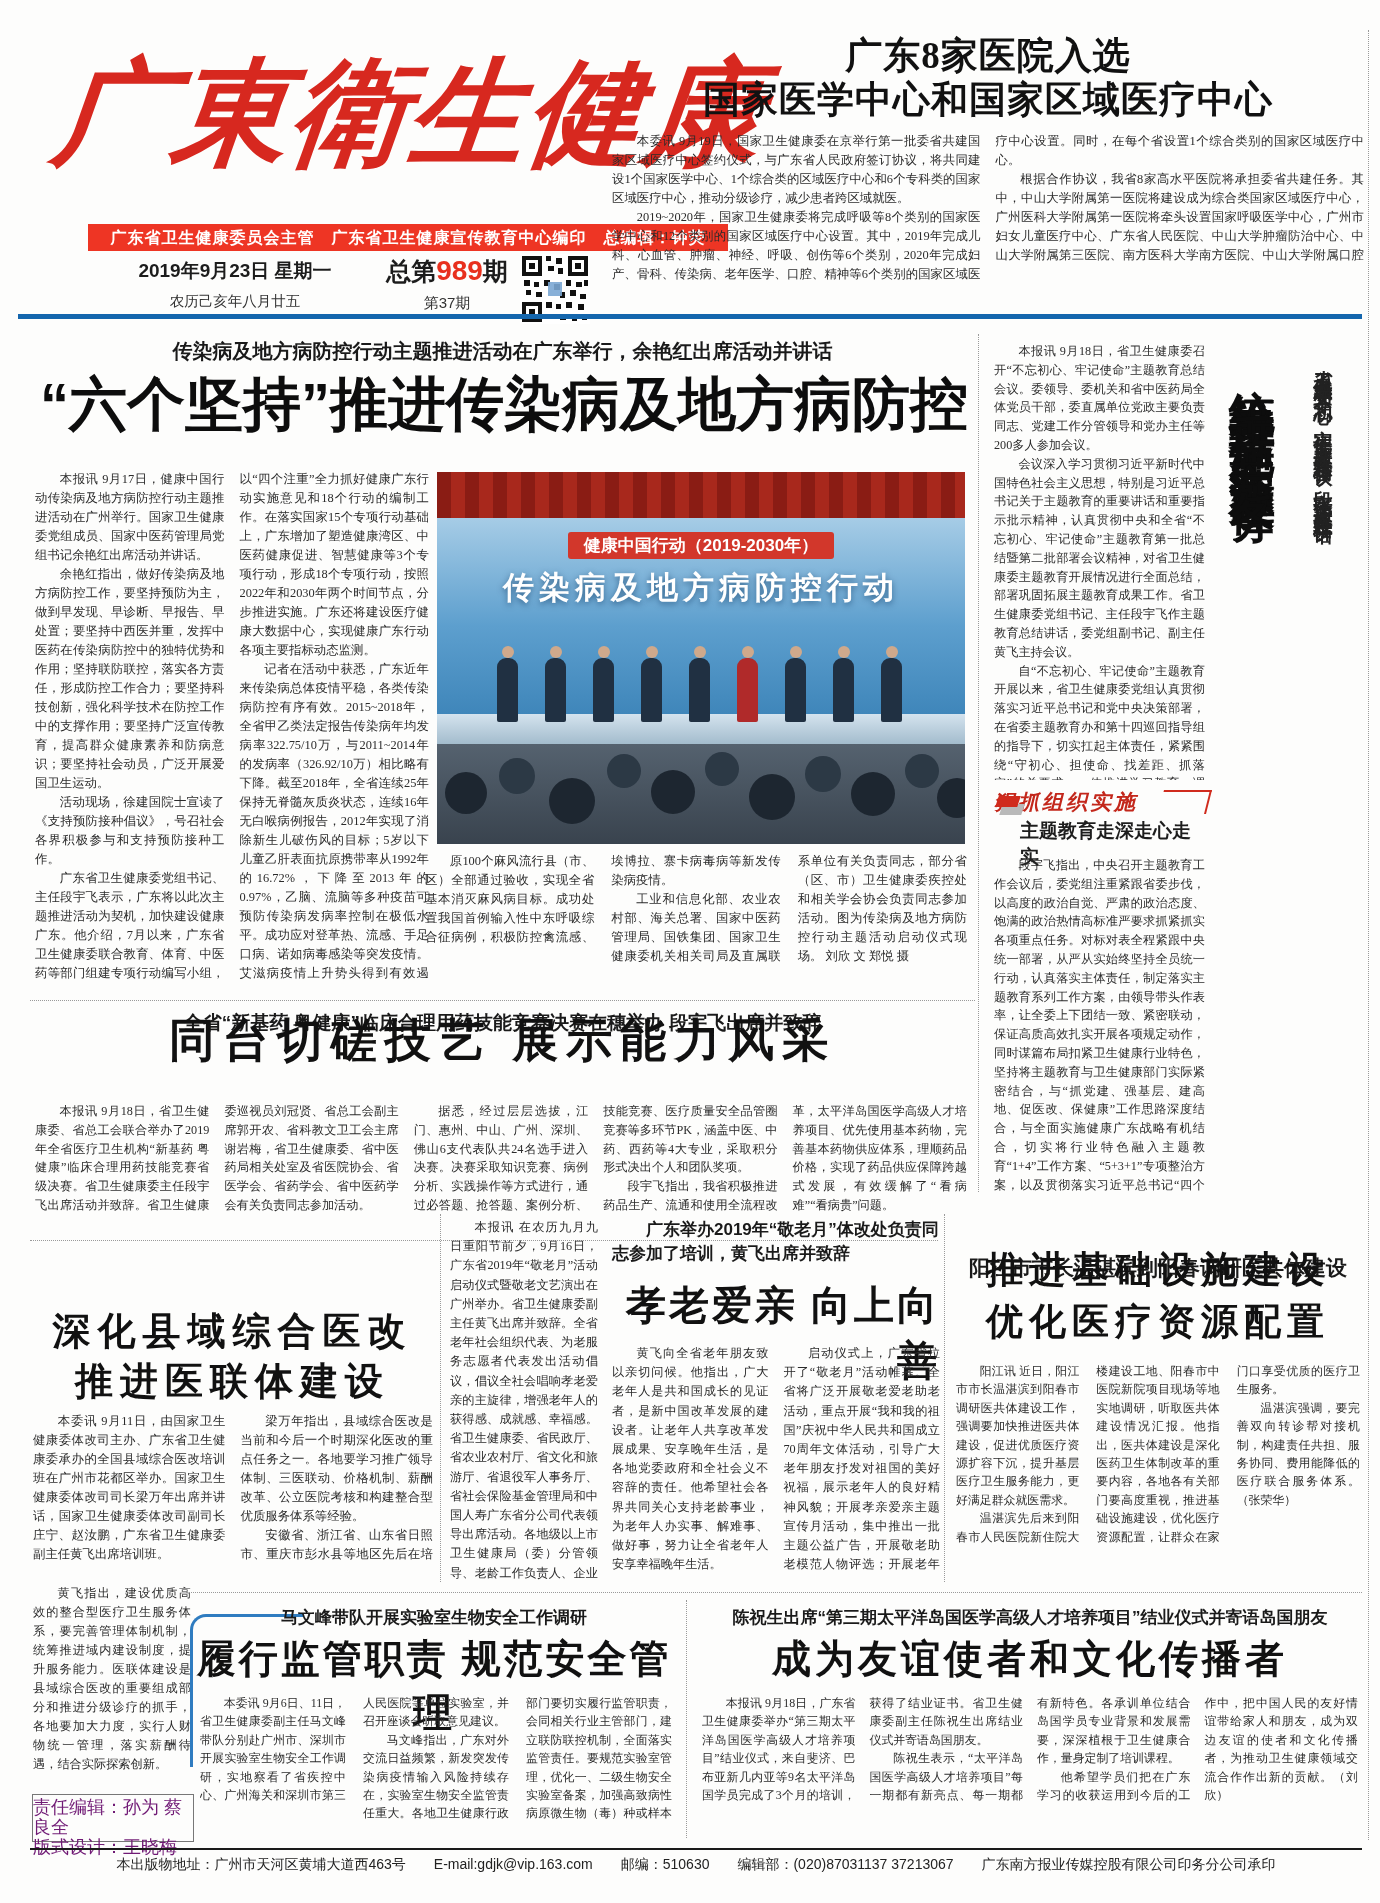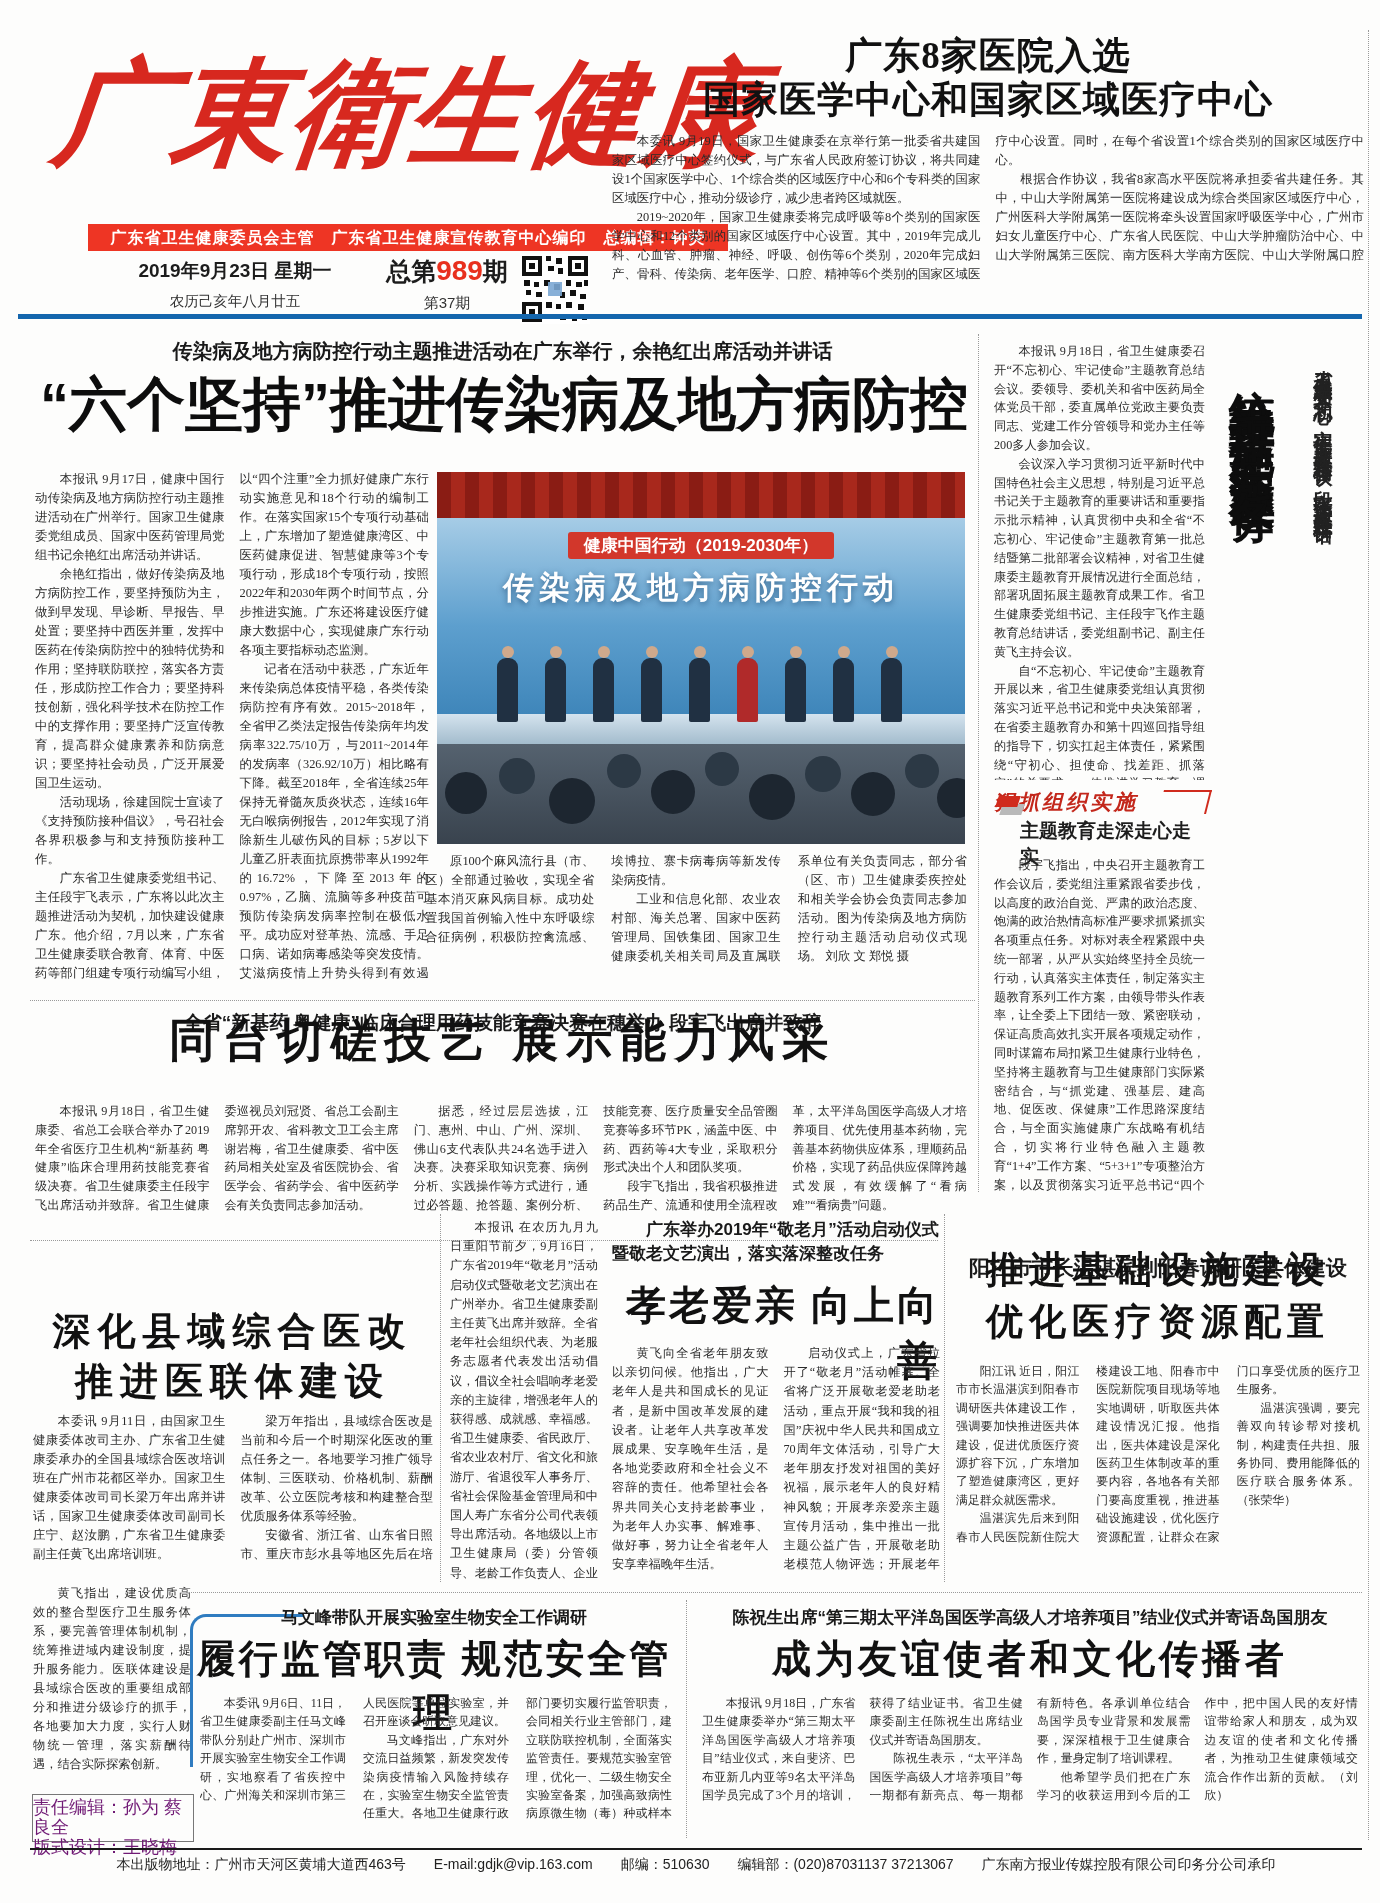--- a/index.html
+++ b/index.html
@@ -281,36 +281,36 @@
   <div id="editorbox">
     <div>责任编辑：孙为 蔡良全</div>
     <div>版式设计：王晓梅</div>
   </div>
 
   <div class="vdot" style="left:440px;top:1214px;height:368px"></div>
 
   <div id="b3m-intro" class="bodytext">
       <p class="para">本报讯 在农历九月九日重阳节前夕，9月16日，广东省2019年“敬老月”活动启动仪式暨敬老文艺演出在广州举办。省卫生健康委副主任黄飞出席并致辞。全省老年社会组织代表、为老服务志愿者代表发出活动倡议，倡议全社会唱响孝老爱亲的主旋律，增强老年人的获得感、成就感、幸福感。省卫生健康委、省民政厅、省农业农村厅、省文化和旅游厅、省退役军人事务厅、省社会保险基金管理局和中国人寿广东省分公司代表领导出席活动。各地级以上市卫生健康局（委）分管领导、老龄工作负责人、企业代表、老年社会组织及为老服务志愿者代表等参加活动。今年10月是全国第10个“敬老月”和第7个老年节。</p>
     </div>
-  <div id="b3m-kicker" class="kicker">广东举办2019年“敬老月”活动启动仪式暨敬老文艺演出，落实落深整改任务</div>
+  <div id="b3m-kicker" class="kicker">广东举办2019年“敬老月”体改处负责同志参加了培训，黄飞出席并致辞</div>
   <div id="b3m-head" class="serifhead">孝老爱亲 向上向善</div>
   <div id="b3m-body" class="bodytext cols2">
       <p class="para">黄飞向全省老年朋友致以亲切问候。他指出，广大老年人是共和国成长的见证者，是新中国改革发展的建设者。让老年人共享改革发展成果、安享晚年生活，是各地党委政府和全社会义不容辞的责任。他希望社会各界共同关心支持老龄事业，为老年人办实事、解难事、做好事，努力让全省老年人安享幸福晚年生活。</p>
       <p class="para">启动仪式上，广东省拉开了“敬老月”活动帷幕。全省将广泛开展敬老爱老助老活动，重点开展“我和我的祖国”庆祝中华人民共和国成立70周年文体活动，引导广大老年朋友抒发对祖国的美好祝福，展示老年人的良好精神风貌；开展孝亲爱亲主题宣传月活动，集中推出一批主题公益广告，开展敬老助老模范人物评选；开展老年维权优待和健康宣传周活动。（蔡良全）</p>
     </div>
 
   <div class="vdot" style="left:944px;top:1214px;height:368px"></div>
 
   <div id="b3r-kicker" class="kicker">阳江市市长温湛滨到阳春调研医共体建设</div>
   <div id="b3r-head" class="serifhead">
     <div>推进基础设施建设</div>
     <div>优化医疗资源配置</div>
   </div>
   <div id="b3r-body" class="bodytext cols3">
-      <p class="para">阳江讯 近日，阳江市市长温湛滨到阳春市调研医共体建设工作，强调要加快推进医共体建设，促进优质医疗资源扩容下沉，广东增加了塑造健康湾区，更好满足群众就医需求。</p>
+      <p class="para">阳江讯 近日，阳江市市长温湛滨到阳春市调研医共体建设工作，强调要加快推进医共体建设，促进优质医疗资源扩容下沉，提升基层医疗卫生服务能力，更好满足群众就医需求。</p>
       <p class="para">温湛滨先后来到阳春市人民医院新住院大楼建设工地、阳春市中医院新院项目现场等地实地调研，听取医共体建设情况汇报。他指出，医共体建设是深化医药卫生体制改革的重要内容，各地各有关部门要高度重视，推进基础设施建设，优化医疗资源配置，让群众在家门口享受优质的医疗卫生服务。</p>
       <p class="para">温湛滨强调，要完善双向转诊帮对接机制，构建责任共担、服务协同、费用能降低的医疗联合服务体系。（张荣华）</p>
     </div>
 
   <div class="hdot" style="left:186px;top:1592px;width:1176px"></div>
   <div id="blue-bracket"></div>
   <div id="bl-kicker" class="kicker">马文峰带队开展实验室生物安全工作调研</div>
   <div id="bl-head" class="serifhead">履行监管职责 规范安全管理</div>
   <div id="bl-body" class="bodytext cols3">
       <p class="para">本委讯 9月6日、11日，省卫生健康委副主任马文峰带队分别赴广州市、深圳市开展实验室生物安全工作调研，实地察看了省疾控中心、广州海关和深圳市第三人民医院等单位实验室，并召开座谈会听取意见建议。</p>

